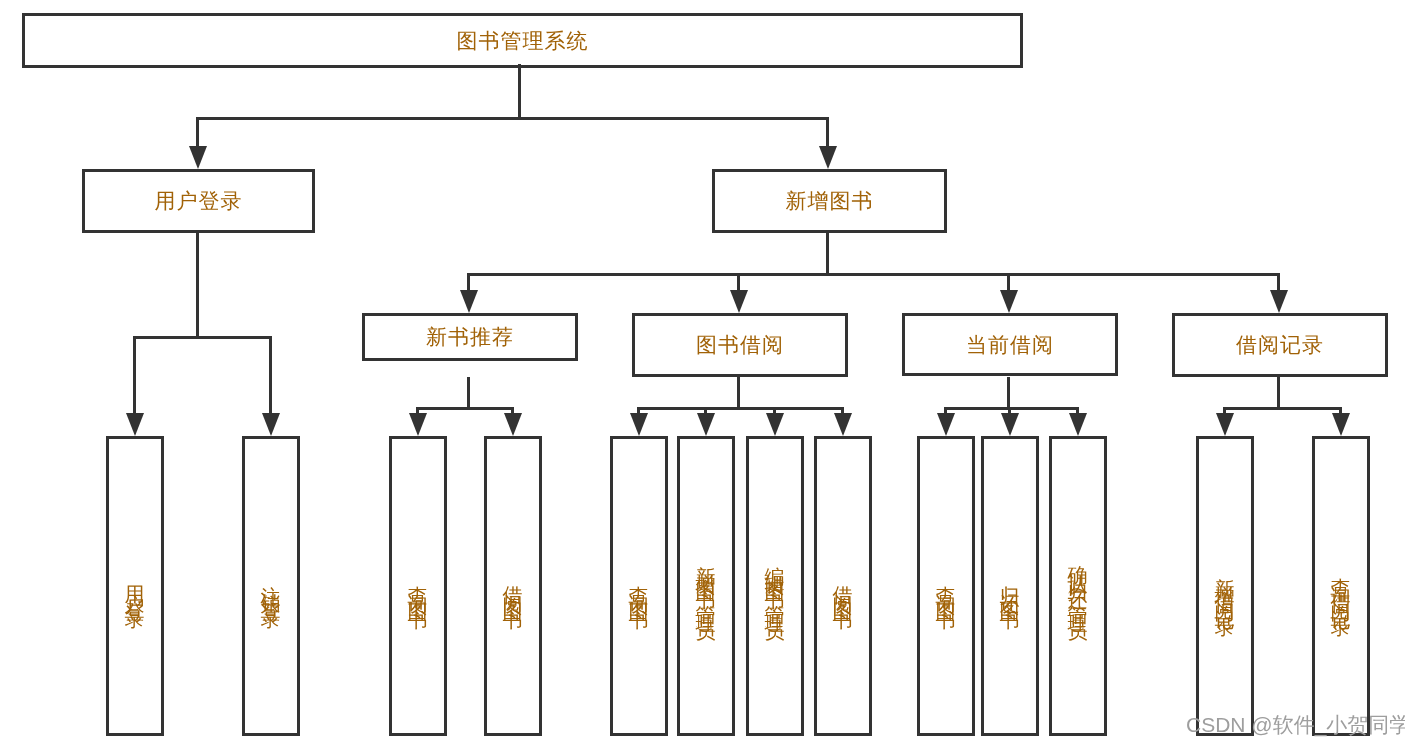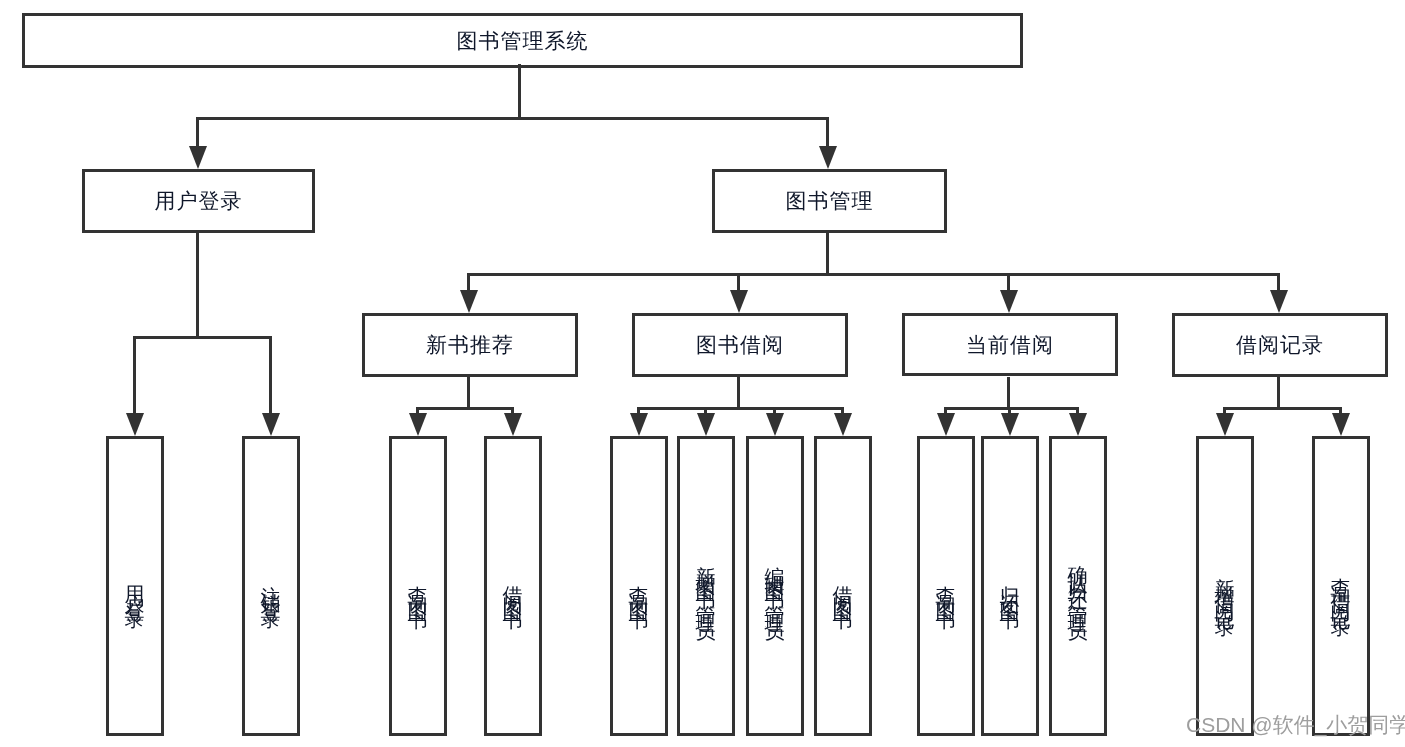--- a/index.html
+++ b/index.html
@@ -13,21 +13,21 @@
     overflow: hidden;
   }
   .box {
     position: absolute;
     box-sizing: border-box;
     border: 3px solid #333333;
     background: #ffffff;
     display: flex;
     align-items: center;
     justify-content: center;
-    color: #0f172a;
+    color: #a16207;
   }
   .hbox { font-size: 21px; letter-spacing: 1px; }
   .vbox {
     writing-mode: vertical-rl;
     text-orientation: mixed;
     font-size: 20px;
     letter-spacing: 8px;
     line-height: 1;
     width: 58px;
     height: 300px;
@@ -61,41 +61,41 @@
   <div class="box hbox" style="left:22px; top:13px; width:1001px; height:55px;">图书管理系统</div>
 
   <i class="vl" style="left:518px; top:64px; height:53px;"></i>
   <i class="hl" style="left:196px; top:117px; width:633px;"></i>
   <i class="vl" style="left:196px; top:117px; height:32px;"></i>
   <i class="vl" style="left:826px; top:117px; height:32px;"></i>
   <i class="ar" style="left:189px; top:146px;"></i>
   <i class="ar" style="left:819px; top:146px;"></i>
 
   <div class="box hbox" style="left:82px; top:169px; width:233px; height:64px;">用户登录</div>
-  <div class="box hbox" style="left:712px; top:169px; width:235px; height:64px;">图书管理</div>
+  <div class="box hbox" style="left:712px; top:169px; width:235px; height:64px;">新增图书</div>
 
   <i class="vl" style="left:196px; top:233px; height:106px;"></i>
   <i class="hl" style="left:133px; top:336px; width:139px;"></i>
   <i class="vl" style="left:133px; top:336px; height:80px;"></i>
   <i class="vl" style="left:269px; top:336px; height:80px;"></i>
   <i class="ar" style="left:126px; top:413px;"></i>
   <i class="ar" style="left:262px; top:413px;"></i>
 
   <i class="vl" style="left:826px; top:233px; height:43px;"></i>
   <i class="hl" style="left:467px; top:273px; width:813px;"></i>
   <i class="vl" style="left:467px; top:273px; height:20px;"></i>
   <i class="vl" style="left:737px; top:273px; height:20px;"></i>
   <i class="vl" style="left:1007px; top:273px; height:20px;"></i>
   <i class="vl" style="left:1277px; top:273px; height:20px;"></i>
   <i class="ar" style="left:460px; top:290px;"></i>
   <i class="ar" style="left:730px; top:290px;"></i>
   <i class="ar" style="left:1000px; top:290px;"></i>
   <i class="ar" style="left:1270px; top:290px;"></i>
 
-  <div class="box hbox" style="left:362px; top:313px; width:216px; height:64px;">新书推荐</div>
+  <div class="box hbox" style="left:362px; top:313px; width:216px; height:48px;">新书推荐</div>
   <div class="box hbox" style="left:632px; top:313px; width:216px; height:64px;">图书借阅</div>
   <div class="box hbox" style="left:902px; top:313px; width:216px; height:63px;">当前借阅</div>
   <div class="box hbox" style="left:1172px; top:313px; width:216px; height:64px;">借阅记录</div>
 
   <i class="vl" style="left:467px; top:377px; height:33px;"></i>
   <i class="hl" style="left:416px; top:407px; width:98px;"></i>
   <i class="vl" style="left:416px; top:407px; height:10px;"></i>
   <i class="vl" style="left:511px; top:407px; height:10px;"></i>
   <i class="ar" style="left:409px; top:413px;"></i>
   <i class="ar" style="left:504px; top:413px;"></i>

